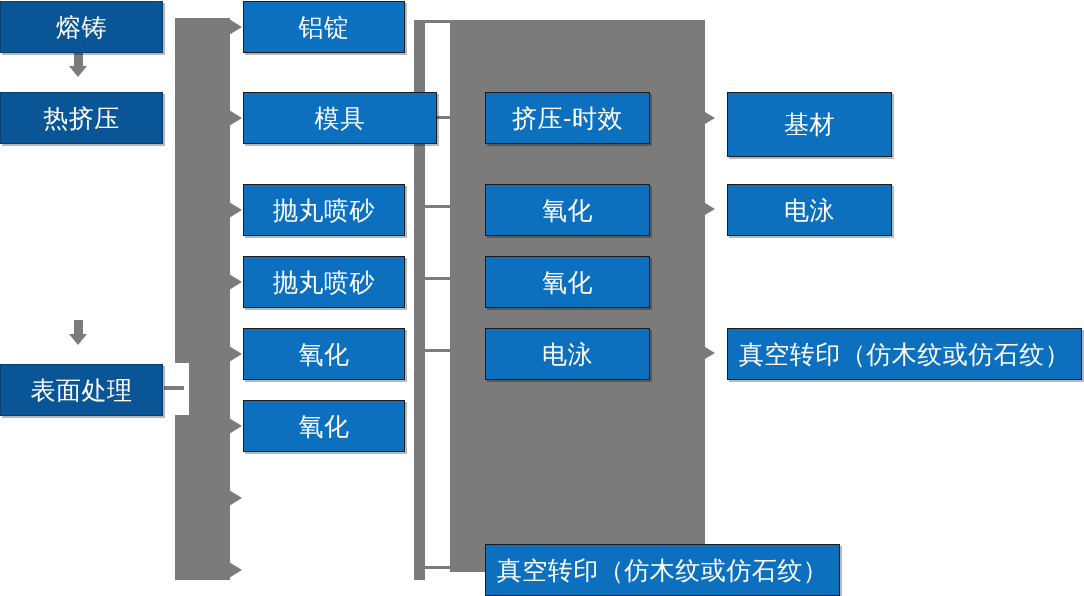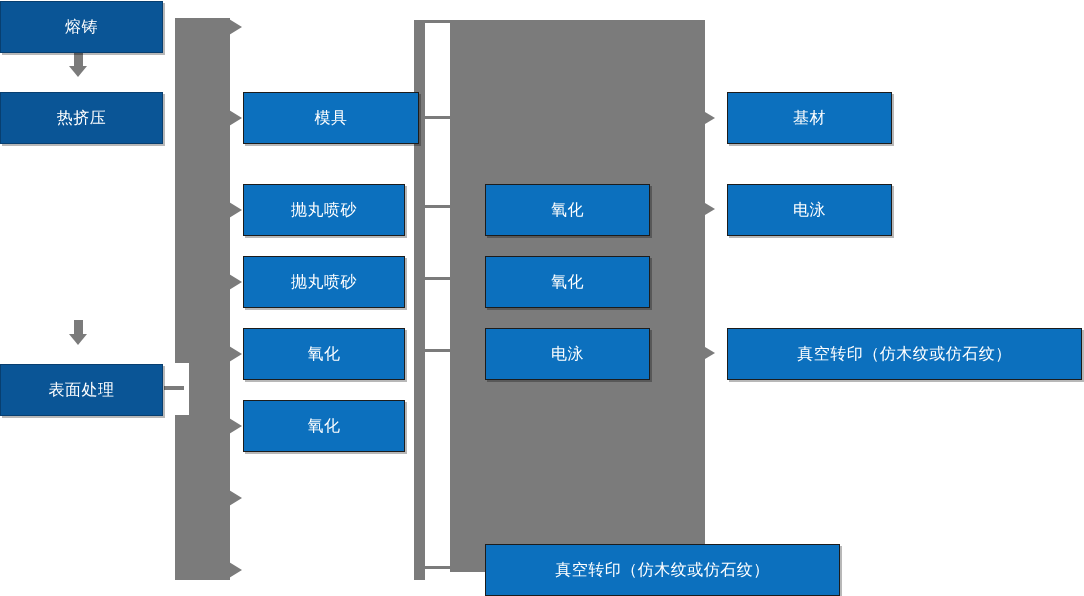--- a/index.html
+++ b/index.html
@@ -51,21 +51,21 @@
   }
 
   
   .node {
     position: absolute;
     box-sizing: border-box;
     display: flex;
     align-items: center;
     justify-content: center;
     color: #ffffff;
-    font-size: 16px;
+    font-size: 25px;
     line-height: 1;
     letter-spacing: 0.5px;
     border: 1px solid #1f3a52;
     box-shadow: 2px 2px 0 rgba(0,0,0,0.28);
     white-space: nowrap;
     user-select: none;
   }
   .node.dark {
     background: #0a5596;
     border-color: #083f70;
@@ -124,22 +124,25 @@
   </div>
 
   <div class="node dark" style="left:0px; top:364px; width:163px; height:52px;">
     <span>表面处理</span>
   </div>
 
   <div class="node dark" style="left:0px; top:92px; width:163px; height:52px;">
     <span>热挤压</span>
   </div>
 
+  <div class="node light" style="left:243px; top:1px; width:162px; height:52px;">
+    <span>铝锭</span>
+  </div>
 
-  <div class="node light" style="left:243px; top:92px; width:176px; height:52px;">
+  <div class="node light" style="left:243px; top:92px; width:194px; height:52px;">
     <span>模具</span>
   </div>
 
   <div class="node light" style="left:243px; top:184px; width:162px; height:52px;">
     <span>抛丸喷砂</span>
   </div>
 
   <div class="node light" style="left:243px; top:256px; width:162px; height:52px;">
     <span>抛丸喷砂</span>
   </div>
@@ -148,38 +151,41 @@
     <span>氧化</span>
   </div>
 
   <div class="node light" style="left:243px; top:400px; width:162px; height:52px;">
     <span>氧化</span>
   </div>
 
 
 
 
+  <div class="node light" style="left:485px; top:92px; width:165px; height:52px;">
+    <span>挤压-时效</span>
+  </div>
 
   <div class="node light" style="left:485px; top:184px; width:165px; height:52px;">
     <span>氧化</span>
   </div>
 
   <div class="node light" style="left:485px; top:256px; width:165px; height:52px;">
     <span>氧化</span>
   </div>
 
   <div class="node light" style="left:485px; top:328px; width:165px; height:52px;">
     <span>电泳</span>
   </div>
 
   <div class="node light" style="left:485px; top:544px; width:355px; height:52px;">
     <span>真空转印（仿木纹或仿石纹）</span>
   </div>
 
-  <div class="node light" style="left:727px; top:92px; width:165px; height:52px;">
+  <div class="node light" style="left:727px; top:92px; width:165px; height:65px;">
     <span>基材</span>
   </div>
 
   <div class="node light" style="left:727px; top:184px; width:165px; height:52px;">
     <span>电泳</span>
   </div>
 
   <div class="node light" style="left:727px; top:328px; width:355px; height:52px;">
     <span>真空转印（仿木纹或仿石纹）</span>
   </div>

